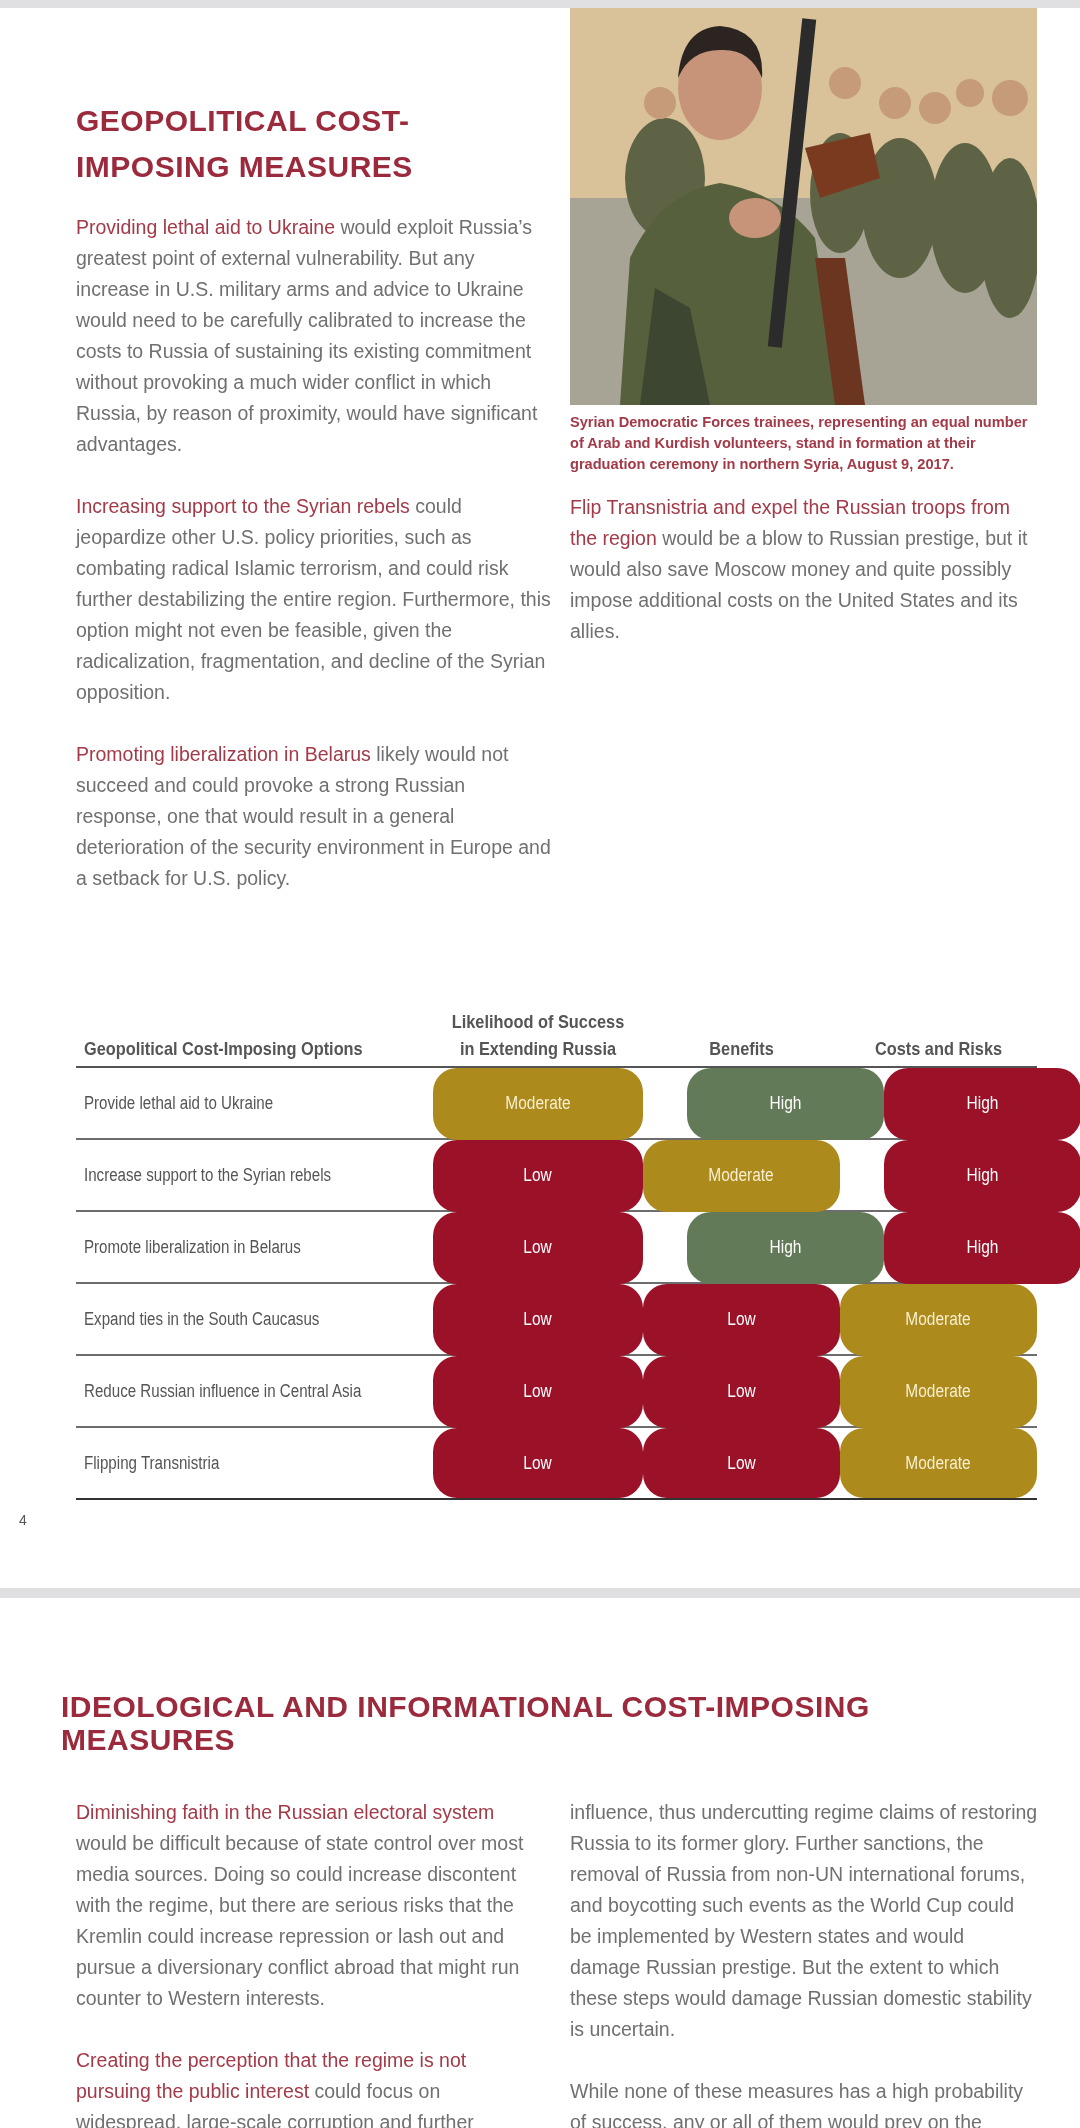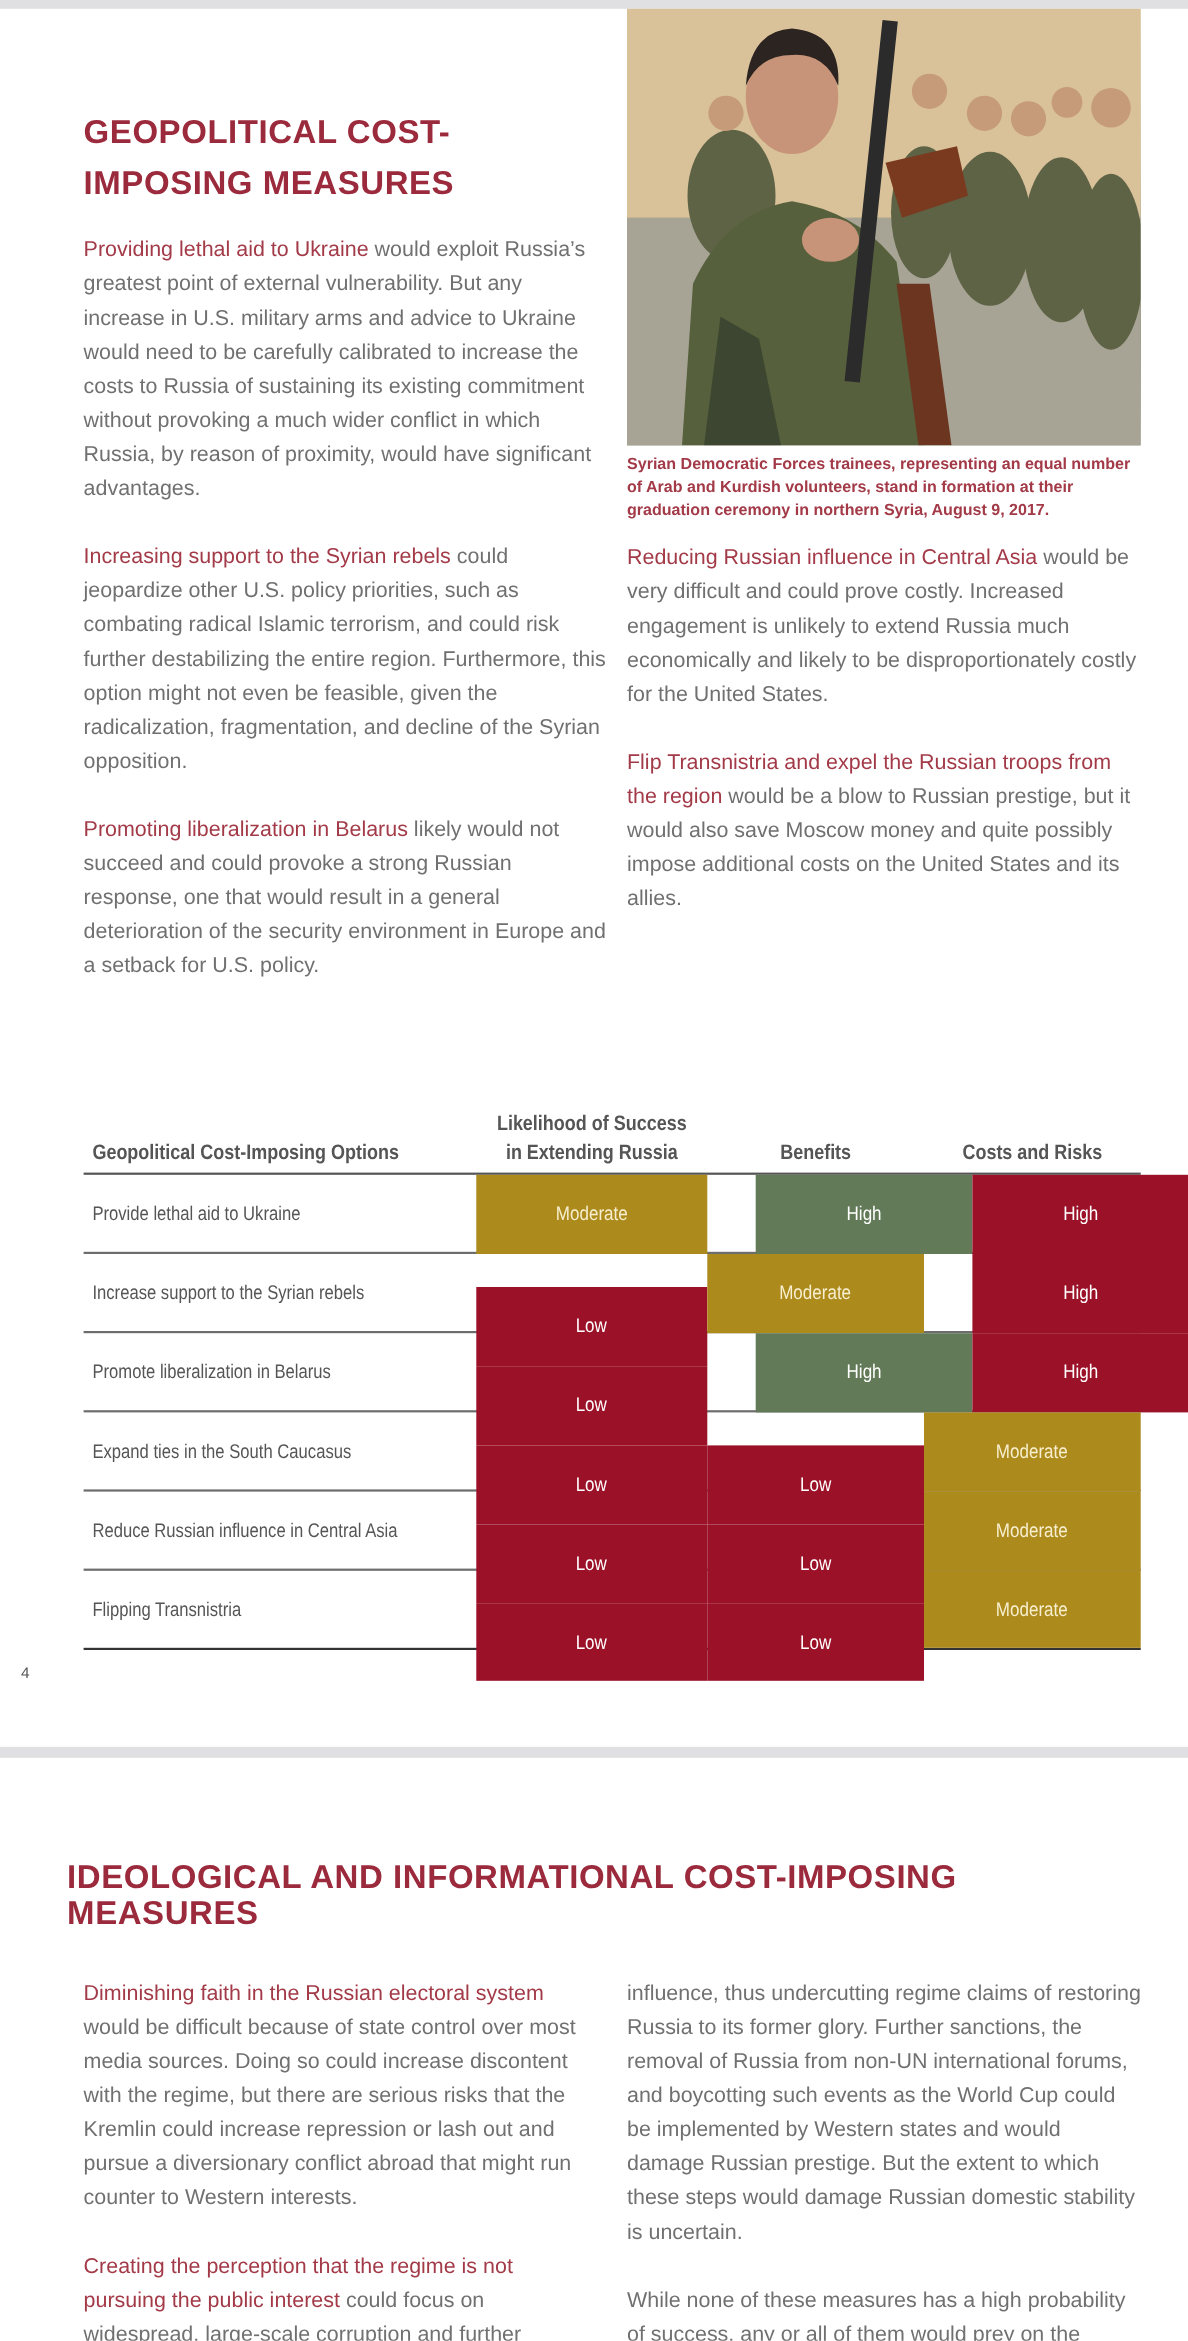--- a/index.html
+++ b/index.html
@@ -28,28 +28,28 @@
   .tbl { position: absolute; left: 76px; top: 1006px; width: 961px; }
   .thead { position: relative; height: 60px; border-bottom: 2px solid #555; }
   .th { position: absolute; bottom: 4px; font-family: "Liberation Sans Narrow", "Liberation Sans", sans-serif; font-weight: bold; color: #555; font-size: 19px; line-height: 27px; transform: scaleX(0.86); transform-origin: center bottom; text-align: center; }
   .th-0 { left: 8px; width: 330px; text-align: left; transform-origin: left bottom; }
   .th-1 { left: 357px; width: 210px; }
   .th-2 { left: 567px; width: 197px; }
   .th-3 { left: 764px; width: 197px; }
   .trow { position: relative; height: 70px; border-bottom: 2px solid #6d6d6d; }
   .trow.last { border-bottom: 2px solid #333; }
   .cell-label { position: absolute; left: 8px; top: 0; height: 70px; line-height: 70px; color: #555; font-size: 18px; white-space: nowrap; transform: scaleX(0.84); transform-origin: left center; }
-  .cell { position: absolute; top: 0; height: 72px; line-height: 70px; text-align: center; color: #ffffff; font-size: 18px; }
+  .cell { position: absolute; top: 0; height: 72px; line-height: 70px; text-align: center; color: #ffffff; font-size: 18px; border-radius: 24px; }
   .cell span { display: inline-block; transform: scaleX(0.86); }
   .c1 { left: 357px; width: 210px; }
   .c2 { left: 567px; width: 197px; }
   .c3 { left: 764px; width: 197px; }
   .trow.last .cell { height: 70px; }
   .lvl-high { background: #627a57; margin-left: 44px; }
-  .lvl-low { background: #9b1128; margin-top: 30px; }
+  .lvl-low { background: #9b1128; }
   .lvl-moderate { background: #ad8a1c; color: #f7efcf; }
   .cost.lvl-high { background: #9b1128; }
 
   .page-num { position: absolute; left: 19px; top: 1512px; font-size: 14px; color: #555; }
 </style>
 </head>
 <body>
 
 <div class="gray-band top-band"></div>
 
@@ -86,21 +86,20 @@
     <path d="M108 70 Q112 20 150 18 Q195 22 192 70 Q180 40 150 42 Q120 42 108 70 Z" fill="#2c2420"></path>
     <rect x="215" y="10" width="14" height="330" fill="#2b2b2b" transform="rotate(6 222 175)"></rect>
     <path d="M235 140 L300 125 L310 170 L250 190 Z" fill="#7a3a20"></path>
     <path d="M245 250 L265 397 L295 397 L275 250 Z" fill="#6b3520"></path>
     <ellipse cx="185" cy="210" rx="26" ry="20" fill="#c7947a"></ellipse>
   </svg>
 </div>
 <div class="caption">Syrian Democratic Forces trainees, representing an equal number of Arab and Kurdish volunteers, stand in formation at their graduation ceremony in northern Syria, August 9, 2017.</div>
 
 <div class="col col-right">
-  <p><span class="lead">Reducing Russian influence in Central Asia</span><span> would be very difficult and could prove costly. Increased engagement is unlikely to extend Russia much economically and likely to be disproportionately costly for the United States.</span></p>
   <p><span class="lead">Flip Transnistria and expel the Russian troops from the region</span><span> would be a blow to Russian prestige, but it would also save Moscow money and quite possibly impose additional costs on the United States and its allies.</span></p>
 </div>
 
 <div class="tbl">
   <div class="thead">
     <div class="th th-0">Geopolitical Cost-Imposing Options</div>
     <div class="th th-1"><span>Likelihood of Success</span><br><span>in Extending Russia</span></div>
     <div class="th th-2">Benefits</div>
     <div class="th th-3">Costs and Risks</div>
   </div>

